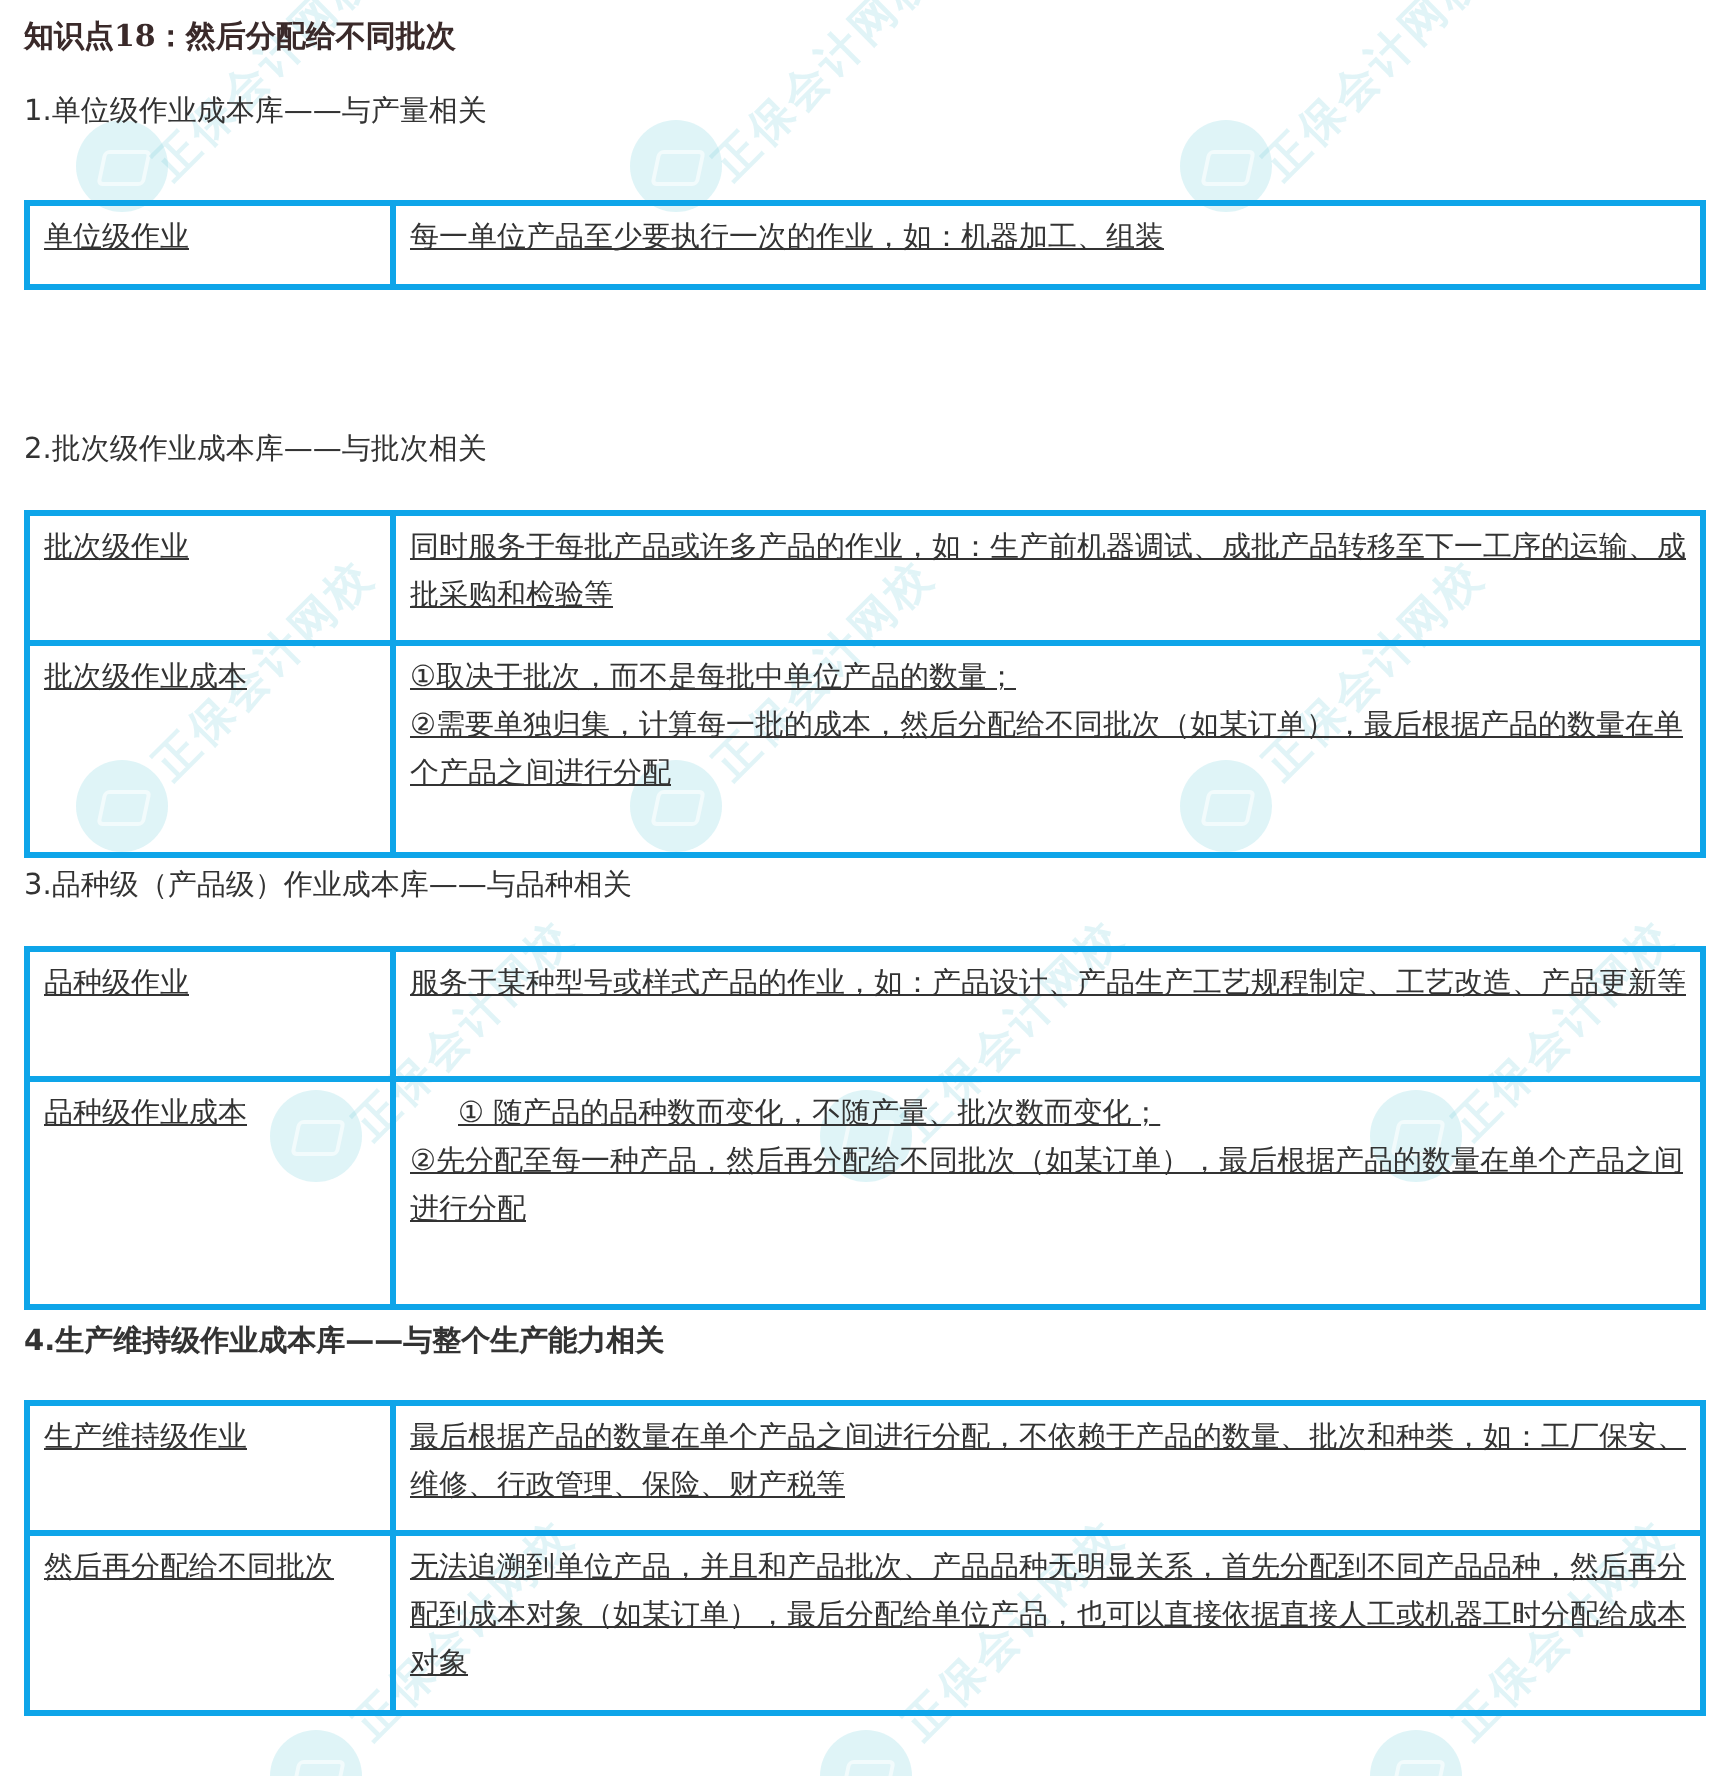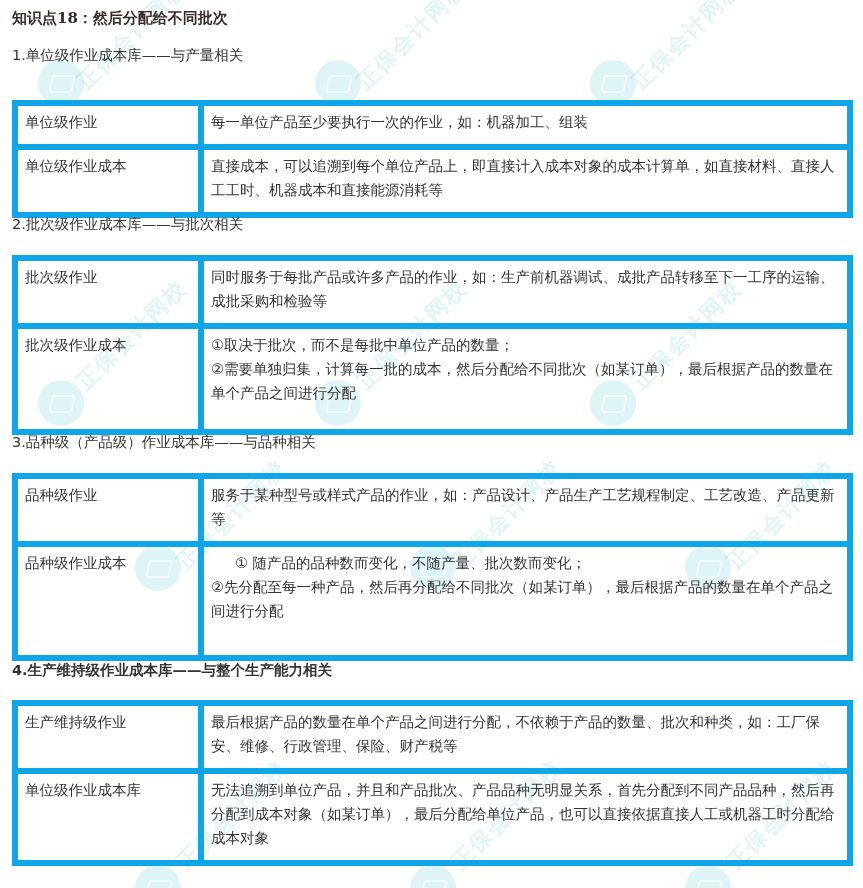--- a/index.html
+++ b/index.html
@@ -27,21 +27,21 @@
     color: #3a2a2a; font-family: "DejaVu Serif", "Liberation Serif", serif;
   }
   .section-heading {
     position: absolute; left: 12px; font-size: 14.5px; color: #333;
   }
   table.kt {
     position: absolute; left: 12px; width: 841px; border-collapse: collapse;
     font-size: 14.5px; color: #333; table-layout: fixed;
   }
   table.kt td {
-    border: 6px solid #0ea5e9; vertical-align: top; padding: 4px 7px 10px 7px; line-height: 24px;
+    border: 3px solid #0ea5e9; vertical-align: top; padding: 4px 7px 10px 7px; line-height: 24px; text-decoration: underline;
   }
   table.kt td.label { width: 166px; }
   .p { margin: 0; }
   .p + .p { margin-top: 0; }
   .indent { padding-left: 24px; }
 </style>
 </head>
 <body>
 
 <div class="watermark-layer">
@@ -74,26 +74,20 @@
 <div class="content">
   <div class="title">知识点18：然后分配给不同批次</div>
 
   <div class="section-heading" style="top:46px;">1.单位级作业成本库——与产量相关</div>
   <table class="kt" style="top:100px;">
     <tbody>
         <tr style="height:42px;">
       <td class="label">单位级作业</td>
       <td>
             <p class="p">每一单位产品至少要执行一次的作业，如：机器加工、组装</p>
-          </td>
-    </tr>
-    <tr style="height:65px;">
-      <td class="label">单位级作业成本</td>
-      <td>
-            <p class="p">直接成本，可以追溯到每个单位产品上，即直接计入成本对象的成本计算单，如直接材料、直接人工工时、机器成本和直接能源消耗等</p>
           </td>
     </tr>
   </tbody>
     </table>
 
   <div class="section-heading" style="top:215px;">2.批次级作业成本库——与批次相关</div>
   <table class="kt" style="top:255px;">
     <tbody>
         <tr style="height:65px;padding-left:30px;">
       <td class="label">批次级作业</td>
@@ -133,20 +127,20 @@
   <div class="section-heading" style="top:661px;font-weight:bold;">4.生产维持级作业成本库——与整个生产能力相关</div>
   <table class="kt" style="top:700px;">
     <tbody>
         <tr style="height:48px;">
       <td class="label">生产维持级作业</td>
       <td>
             <p class="p">最后根据产品的数量在单个产品之间进行分配，不依赖于产品的数量、批次和种类，如：工厂保安、维修、行政管理、保险、财产税等</p>
           </td>
     </tr>
     <tr style="height:90px;">
-      <td class="label">单位级作业成本库</td>
+      <td class="label">然后再分配给不同批次</td>
       <td>
             <p class="p">无法追溯到单位产品，并且和产品批次、产品品种无明显关系，首先分配到不同产品品种，然后再分配到成本对象（如某订单），最后分配给单位产品，也可以直接依据直接人工或机器工时分配给成本对象</p>
           </td>
     </tr>
   </tbody>
     </table>
 </div>
 
 </body></html>

